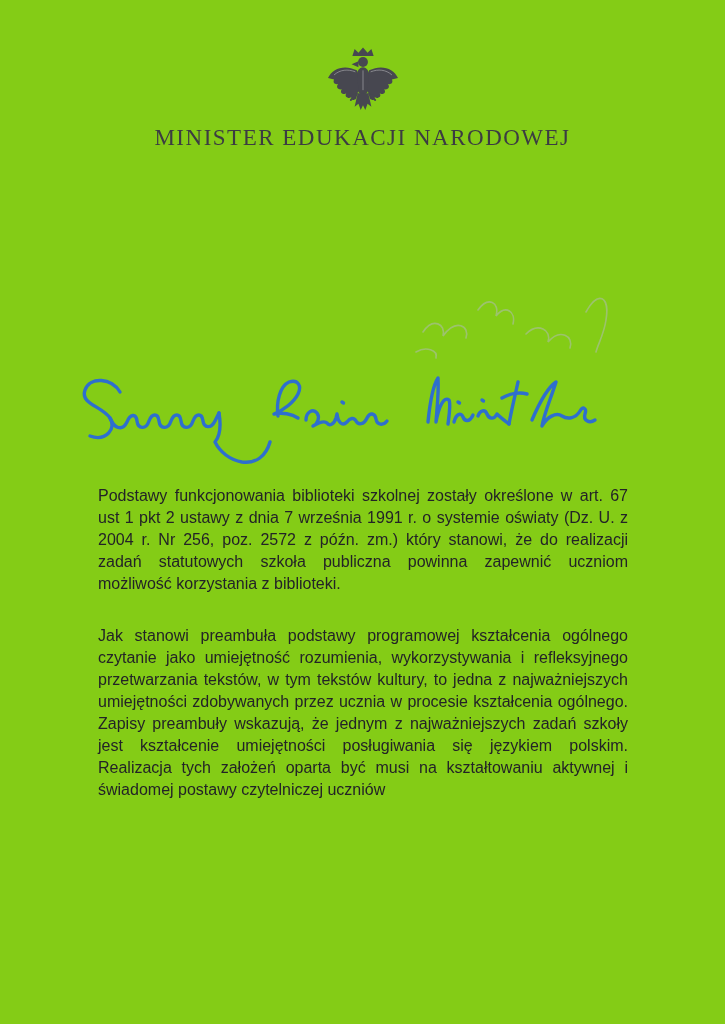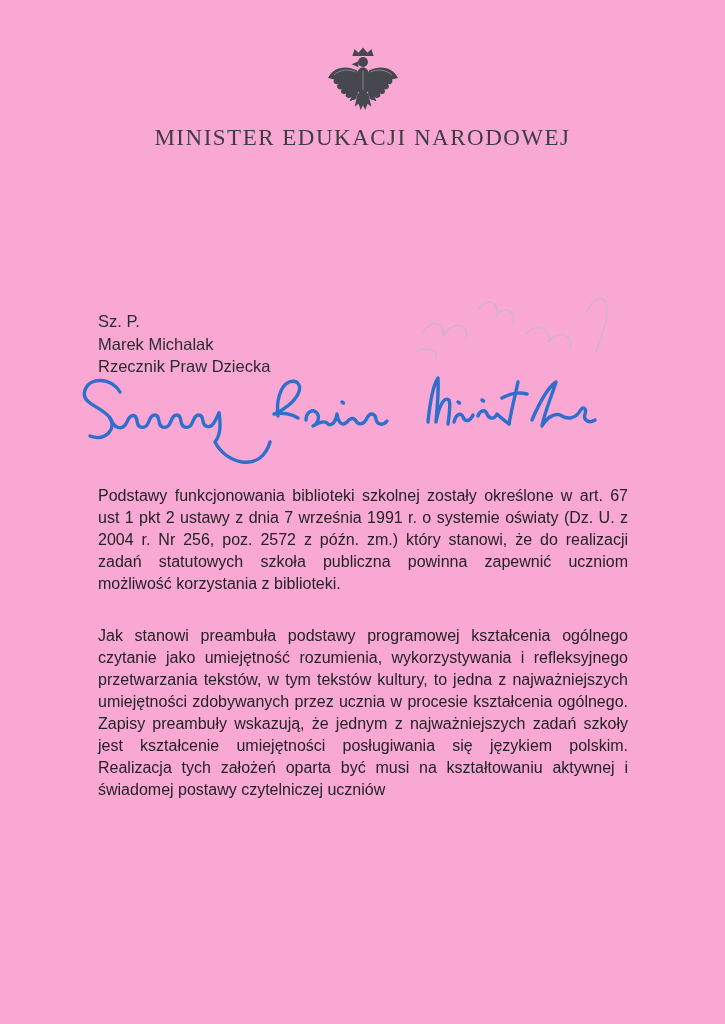--- a/index.html
+++ b/index.html
@@ -1,20 +1,20 @@
 <!DOCTYPE html>
 <html lang="pl"><head>
 <meta charset="utf-8">
 <style>
   html, body { margin: 0; padding: 0; background: #ffffff; }
   .page {
     position: relative;
     width: 725px;
     height: 1024px;
-    background: #f9a8d4;
+    background: #84cc16;
     overflow: hidden;
     font-family: "Liberation Sans", sans-serif;
     color: #26262a;
   }
   .emblem {
     position: absolute;
     top: 46px;
     left: 50%;
     transform: translateX(-50%);
     width: 78px;
@@ -125,25 +125,20 @@
       <path d="M60,34 C70,30 80,31 88,38"></path>
       <path d="M40,34 C30,30 20,31 12,38"></path>
       <path d="M50,32 L50,58"></path>
     </g>
   </svg>
 
   <div class="ministry-title">MINISTER EDUKACJI NARODOWEJ</div>
 
 
 
-  <div class="recipient">
-    <div>Sz. P.</div>
-    <div>Marek Michalak</div>
-    <div>Rzecznik Praw Dziecka</div>
-  </div>
 
   <svg class="pencil-note" viewBox="0 0 225 100" aria-hidden="true">
     <g fill="none" stroke="#b4bac4" stroke-width="1.6" stroke-linecap="round" opacity="0.5">
       <path d="M15,60 C25,45 38,52 35,64 C48,46 62,54 58,66"></path>
       <path d="M70,38 C80,24 92,30 88,44 C98,32 108,40 105,52"></path>
       <path d="M118,62 C130,50 144,58 140,70 C152,56 166,64 162,76"></path>
       <path d="M178,40 C190,18 202,24 198,48 C196,62 190,72 188,80"></path>
       <path d="M8,80 C18,74 30,78 28,86"></path>
     </g>
   </svg>

